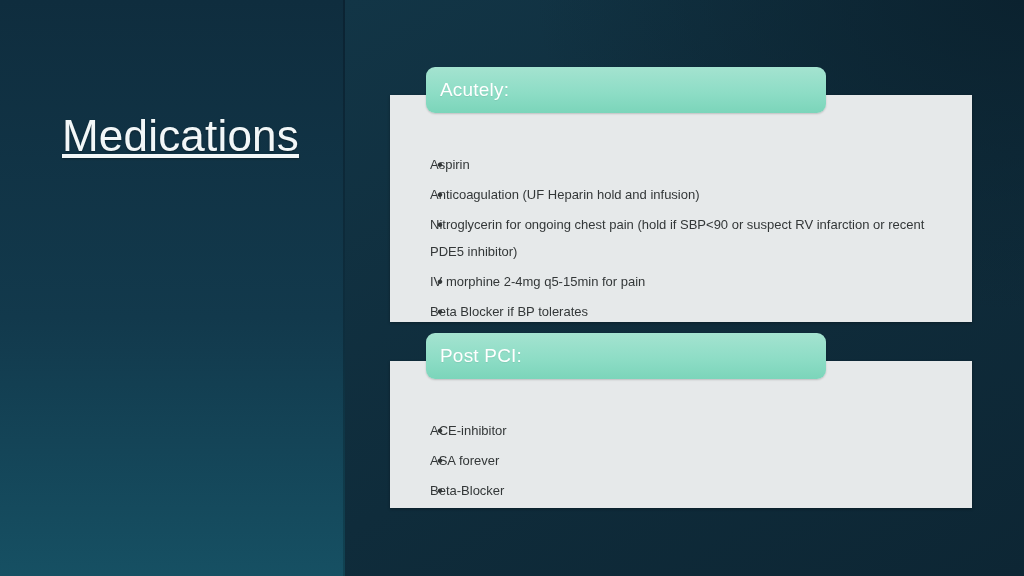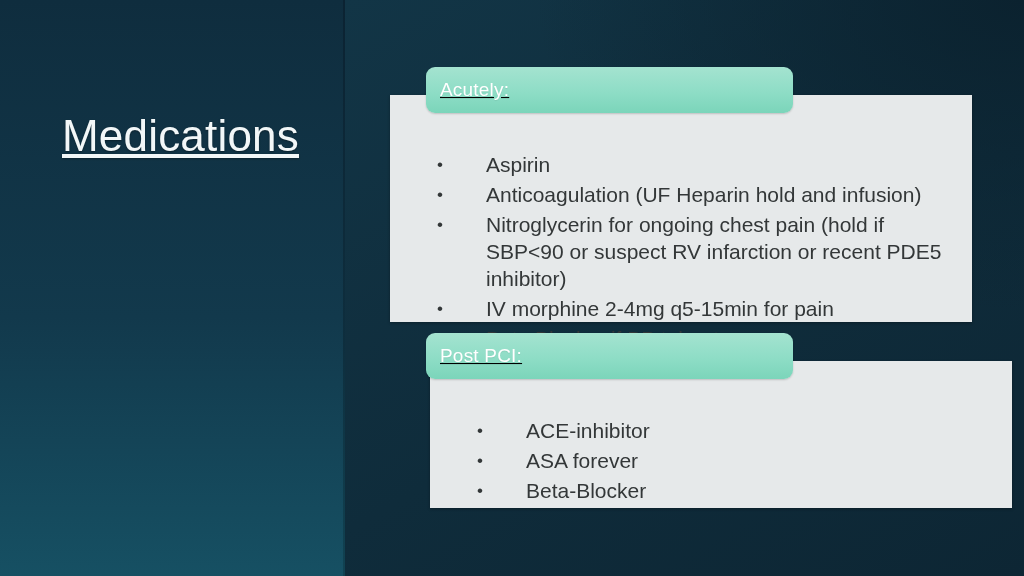--- a/index.html
+++ b/index.html
@@ -69,34 +69,33 @@
 
   .card-panel {
     position: absolute;
     left: 0;
     top: 28px;
     width: 582px;
     background: #e6e9ea;
     box-shadow: 0 1px 3px rgba(0,0,0,.30);
   }
   .card-panel.panel-1 { height: 227px; }
-  .card-panel.panel-2 { height: 147px; margin-left: 40px; }
+  .card-panel.panel-2 { height: 147px; }
 
   .card-header {
     position: absolute;
     left: 36px;
     top: 0;
-    width: 367px;
+    width: 400px;
     height: 46px;
     border-radius: 9px;
     background: linear-gradient(180deg, #a4e3d0 0%, #8eddc6 55%, #7bd5ba 100%);
     box-shadow: 0 1px 2px rgba(0,0,0,.18);
     display: flex;
     align-items: center;
-    text-decoration: underline;
   }
   .card-header-text {
     padding-left: 14px;
     color: #ffffff;
     font-size: 19px;
     font-weight: 400;
     letter-spacing: .2px;
     text-shadow: 0 1px 1px rgba(0,0,0,.07);
   }
 
@@ -104,24 +103,24 @@
     position: absolute;
     left: 0;
     top: 56px;
     width: 560px;
     list-style: none;
     margin: 0;
     padding: 0;
   }
   .bullet {
     position: relative;
-    padding-left: 96px;
+    padding-left: 40px;
     margin-bottom: 3px;
     color: #333738;
-    font-size: 21px;
+    font-size: 13px;
     line-height: 27px;
     font-weight: 400;
   }
   .bullet::before {
     content: "\2022";
     position: absolute;
     left: 47px;
     top: 0;
     font-size: 17px;
     line-height: 27px;

